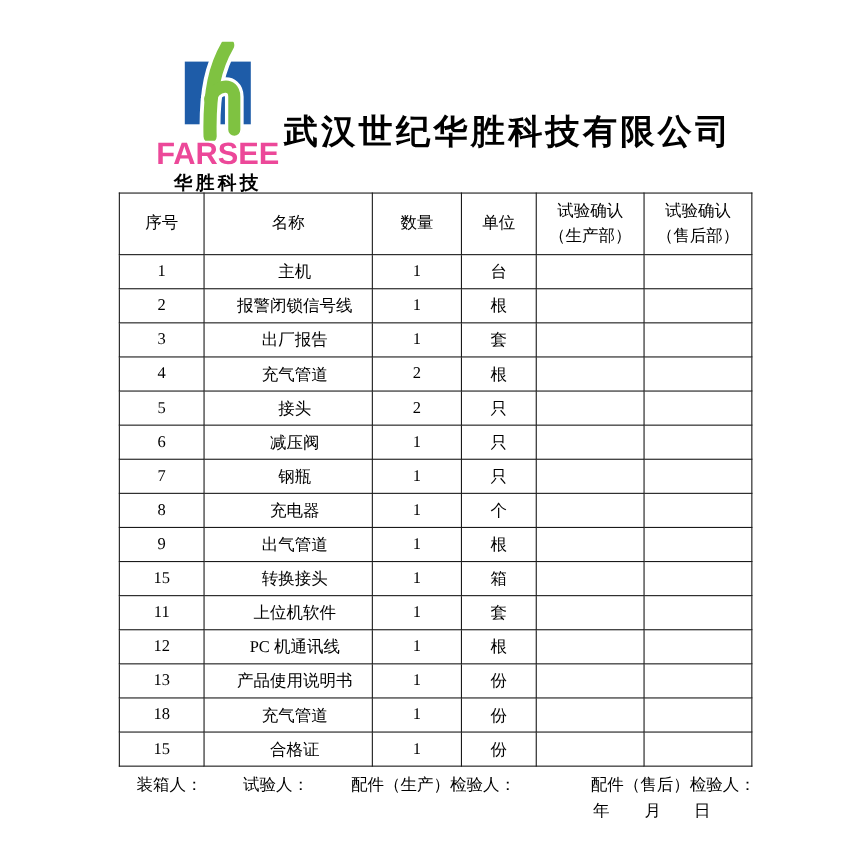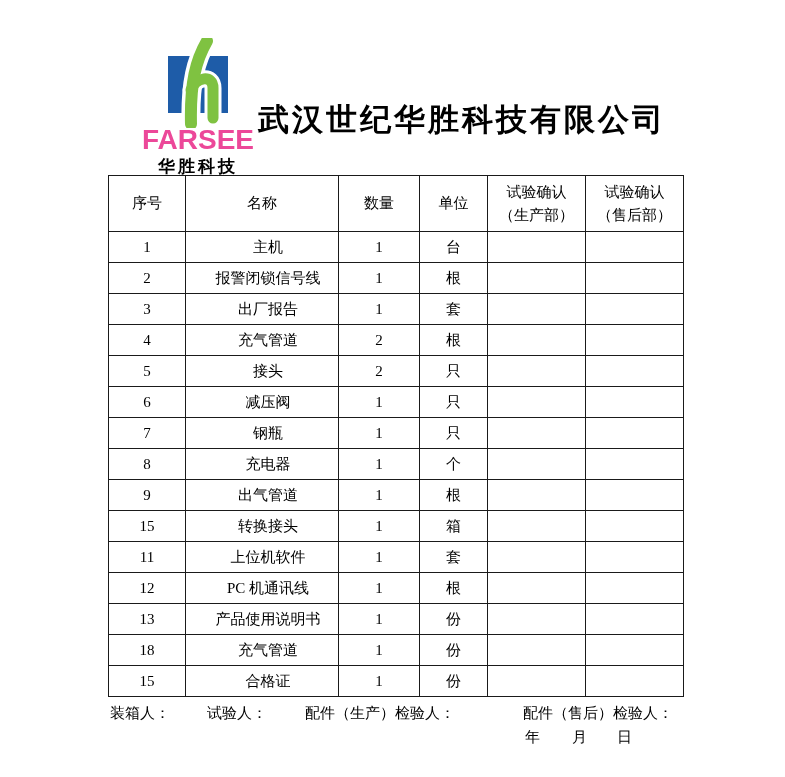--- a/index.html
+++ b/index.html
@@ -63,21 +63,21 @@
     vertical-align:middle;
     font-weight:normal;
     overflow:hidden;
     white-space:nowrap;
   }
   table.list thead th { height:56px; line-height:1.5; }
   table.list tbody td { height:31px; }
   table.list td.cell-name { text-align:center; padding-left:12px; }
 
   
-  .footer-label { position:absolute; font-size:15px; white-space:nowrap; }
+  .footer-label { position:absolute; font-size:15px; white-space:nowrap;margin-left:14px; }
   .f-packer   { left:110px; top:704px; }
   .f-tester   { left:207px; top:704px; }
   .f-prod     { left:305px; top:704px; }
   .f-after    { left:523px; top:704px; }
   .f-year     { left:525px; top:728px; }
   .f-month    { left:572px; top:728px; }
   .f-day      { left:617px; top:728px; }
 </style>
 </head>
 <body>

